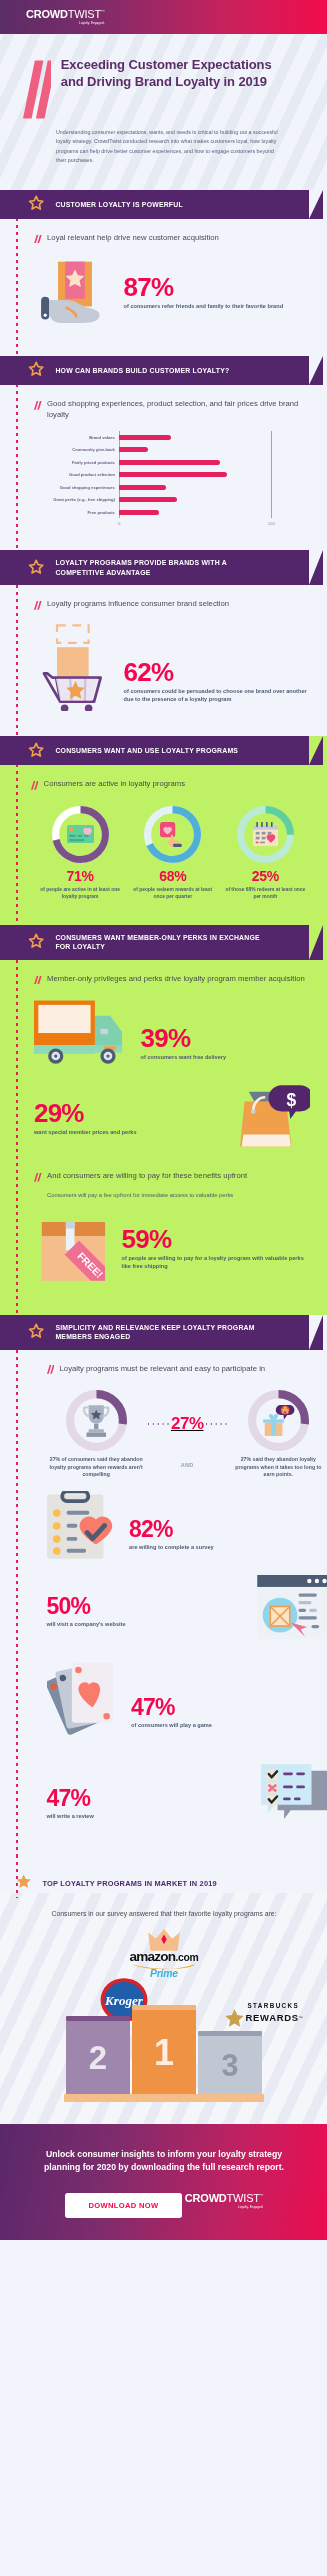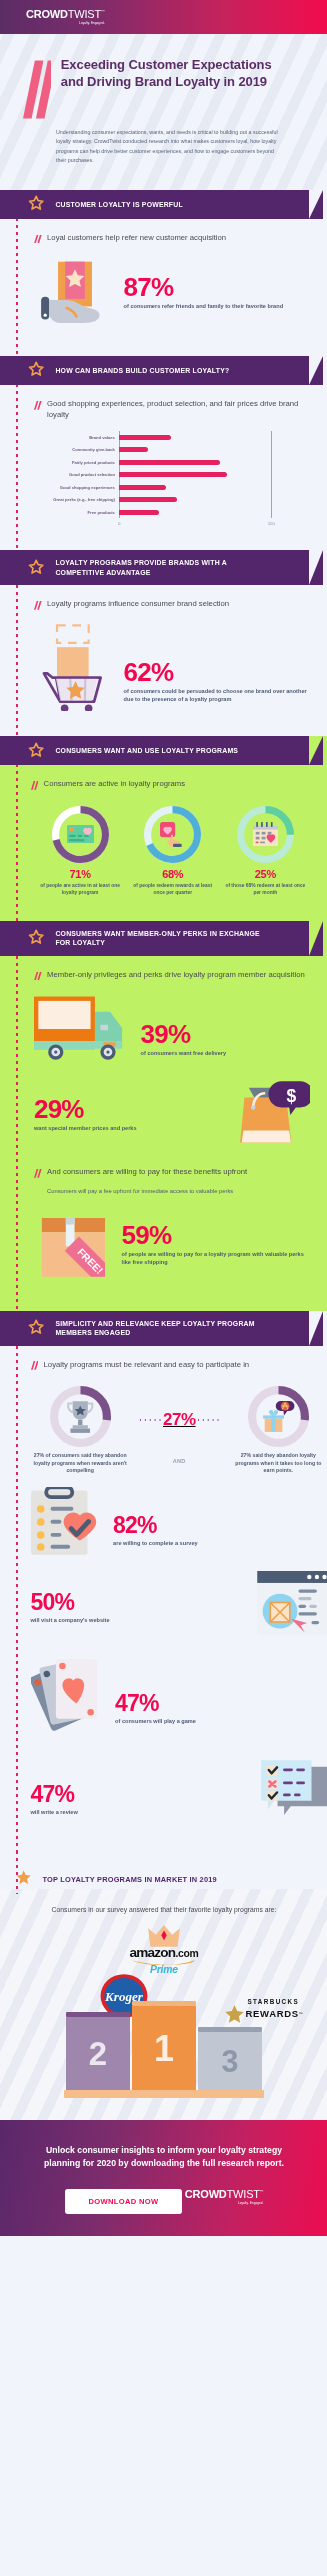--- a/index.html
+++ b/index.html
@@ -115,21 +115,21 @@
   .bar{ height:4.9px; background:#e5225f; border-radius:0 2.7px 2.7px 0; }
   .axisline{ position:absolute; top:0; bottom:0; width:0.8px; background:#9aa7bb; }
   .axis-0{ left:82px; }
   .axisrow{ display:flex; margin-top:2.2px; position:relative; height:7.6px; }
   .axistick{ position:absolute; color:#8b94a6; font-size:4.4px; transform:translateX(-50%); }
 
   
   .donuts{ display:flex; justify-content:space-around; margin-top:12px; padding:0 3.3px; }
   .donut-col{ text-align:center; width:82px; }
   .donut{ position:relative; width:57px; height:57px; margin:0 auto; }
-  .dnum{ color:#f5074f; font-size:11px; font-weight:700; margin-top:5.5px; letter-spacing:-0.3px; }
+  .dnum{ color:#f5074f; font-size:14px; font-weight:700; margin-top:5.5px; letter-spacing:-0.3px; }
   .dtxt{ color:#4f5a73; font-size:4.9px; font-weight:700; line-height:1.45; margin-top:1.6px; }
 
   
   .cmp{ display:flex; align-items:flex-start; justify-content:space-between; margin-top:12px; padding:0 2.2px; }
   .cmp-col{ width:95px; text-align:center; }
   .cmp-mid{ width:82px; text-align:center; padding-top:24px; }
   .cmp-pct{ color:#f5074f; font-size:17px; font-weight:700; letter-spacing:-0.5px; }
   .cmp-and{ color:#98a1b3; font-size:5.5px; font-weight:700; letter-spacing:0.3px; margin-top:28px; }
   .cmp-txt{ color:#4f5a73; font-size:5.2px; font-weight:700; line-height:1.45; margin-top:5.5px; }
   .dotlink{
@@ -197,21 +197,21 @@
       </div>
     </div>
     <div class="inner">
       <div class="lead">
         <span class="lead-slash">
           <svg width="7.6" height="8.7" viewBox="0 0 14 16">
               <polygon points="5,0 8,0 3,16 0,16" fill="#ef3a68"></polygon>
               <polygon points="11,0 14,0 9,16 6,16" fill="#ef3a68"></polygon>
             </svg>
         </span>
-        <span>Loyal customers help refer new customer acquisition</span>
+        <span>Loyal relevant help drive new customer acquisition</span>
       </div>
       <div class="statrow">
         <span class="illo">
           <svg width="82" height="74" viewBox="0 0 150 135">
             <rect x="44" y="12" width="62" height="82" fill="#f0a04b"></rect>
             <rect x="57" y="12" width="36" height="68" fill="#ee6f92"></rect>
             <path d="M75 26l5.2 11 12 1.4-8.9 8.2 2.5 11.9L75 52.7 64.2 58.5l2.5-11.9-8.9-8.2 12-1.4z" fill="#fae3c6"></path>
             <rect x="13" y="76" width="15" height="42" rx="7.5" fill="#4c5c74"></rect>
             <circle cx="20.5" cy="110" r="3" fill="#fff"></circle>
             <path d="M28 82h30c18 0 26 10 40 14 12 3 22 6 22 14 0 9-11 14-30 14H48c-10 0-20-7-20-18z" fill="#c5cbd6"></path>
@@ -538,21 +538,21 @@
     <div class="band-wrap">
       <div class="band tall">
         <span class="band-star">
           <svg width="16.4" height="16.4" viewBox="0 0 24 24">
               <path d="M12 2l2.9 6.3 6.9.8-5.1 4.7 1.4 6.8L12 17.3 5.9 20.6l1.4-6.8L2.2 9.1l6.9-.8z" fill="none" stroke="#f0a04b" stroke-width="2.4" stroke-linejoin="round"></path>
             </svg>
         </span>
         <div class="band-title">SIMPLICITY AND RELEVANCE KEEP LOYALTY PROGRAM MEMBERS ENGAGED</div>
       </div>
     </div>
-    <div class="inner" style="padding-left:30.5px;padding-right:0;">
+    <div class="inner" style="padding-left:30.5px;padding-right:0;margin-left:16px;">
       <div class="lead">
         <span class="lead-slash">
           <svg width="7.6" height="8.7" viewBox="0 0 14 16">
               <polygon points="5,0 8,0 3,16 0,16" fill="#ef3a68"></polygon>
               <polygon points="11,0 14,0 9,16 6,16" fill="#ef3a68"></polygon>
             </svg>
         </span>
         <span>Loyalty programs must be relevant and easy to participate in</span>
       </div>
 

